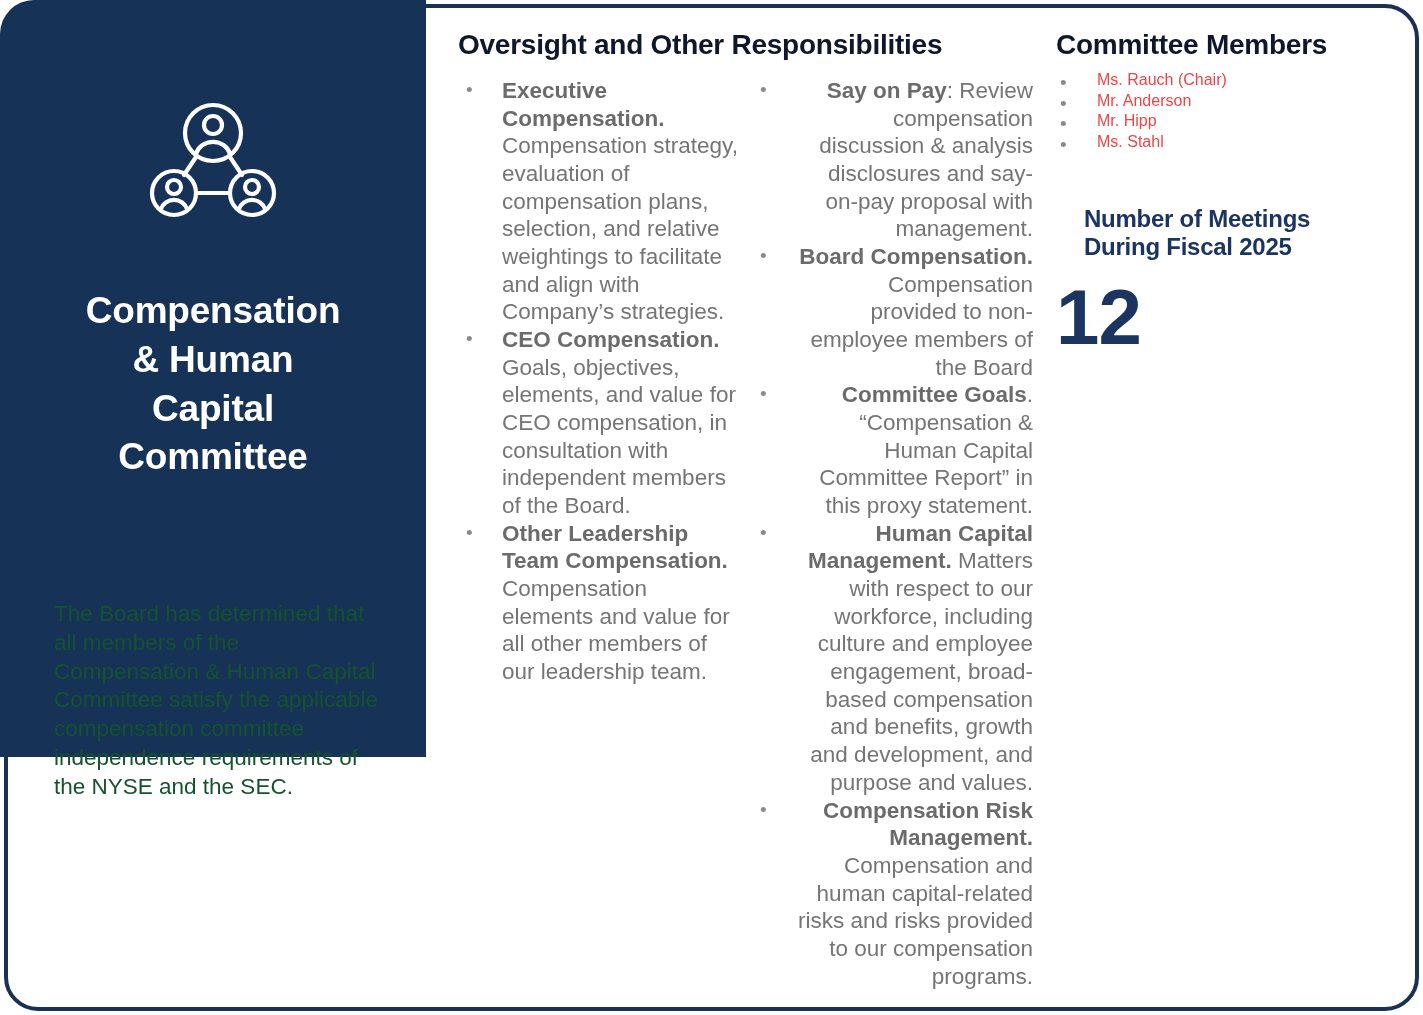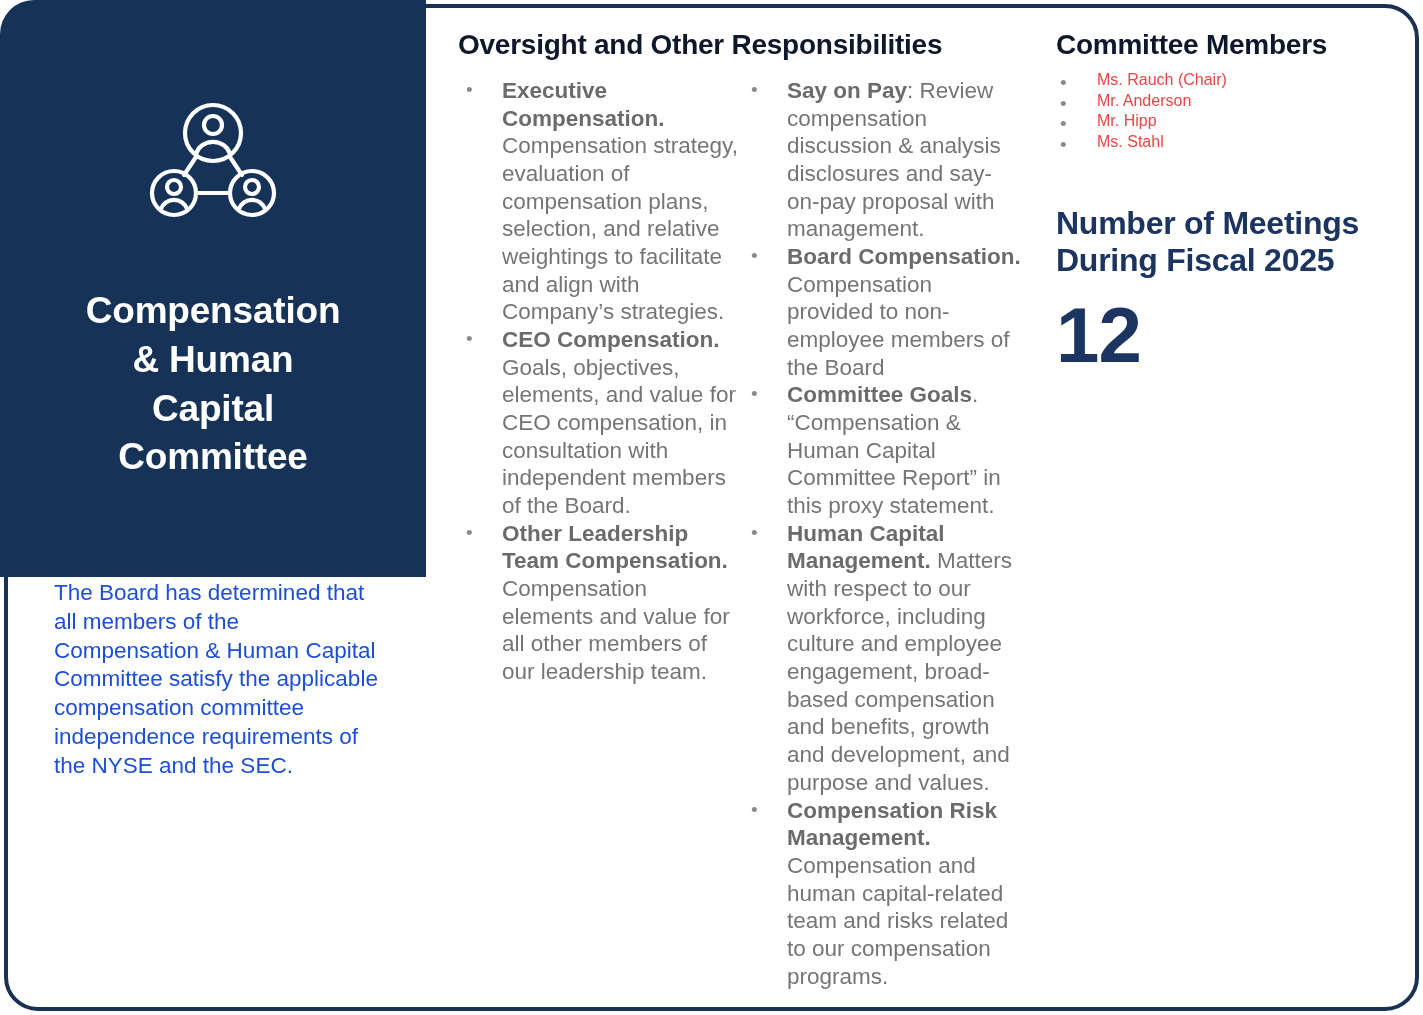--- a/index.html
+++ b/index.html
@@ -34,21 +34,21 @@
     border-radius: 34px;
     pointer-events: none;
   }
 
   
   .navy-panel {
     position: absolute;
     left: 0px;
     top: 0px;
     width: 426px;
-    height: 577px;
+    height: 757px;
     background: #163257;
     border-top-left-radius: 34px;
     box-sizing: border-box;
     display: flex;
     flex-direction: column;
     align-items: center;
   }
 
   .committee-icon {
     margin-top: 95px;
@@ -65,23 +65,23 @@
     font-size: 37px;
     font-weight: bold;
     line-height: 1.32;
     letter-spacing: -0.2px;
   }
 
   
   .independence-note {
     position: absolute;
     left: 54px;
-    top: 579px;
+    top: 600px;
     width: 335px;
-    color: #1d4ed8;
+    color: #14532d;
     font-size: 22.5px;
     line-height: 1.28;
   }
 
   
   .content {
     position: absolute;
     left: 458px;
     top: 28px;
     right: 30px;
@@ -108,21 +108,21 @@
     position: relative;
     margin-top: 12px;
     width: 585px;
   }
   .resp-col {
     position: absolute;
     top: 0;
     width: 285px;
   }
   .resp-col.col-a { left: 0px; }
-  .resp-col.col-b { left: 285px; }
+  .resp-col.col-b { left: 294px; text-align: right; }
 
   ul.bullets {
     list-style: none;
     margin: 4px;
     padding: 0;
   }
   ul.bullets > li {
     position: relative;
     padding-left: 40px;
     color: #757575;
@@ -171,25 +171,26 @@
     color: #8a8a8a;
     font-size: 19px;
     line-height: 1.5;
   }
 
   .meetings-wrap {
     margin-top: 52px;
   }
   .meetings-heading {
     color: #1b3460;
-    font-size: 32px;
+    font-size: 24px;
     font-weight: bold;
     line-height: 1.17;
     letter-spacing: -0.25px;
     white-space: pre-line;
+    margin-left: 28px;
   }
   .meetings-count {
     color: #1b3460;
     font-size: 78px;
     font-weight: bold;
     line-height: 1.0;
     margin-top: 17px;
     letter-spacing: -1px;
   }
 </style>
@@ -246,21 +247,21 @@
             <li><b>CEO Compensation.</b><span> Goals, objectives, elements, and value for CEO compensation, in consultation with independent members of the Board.</span></li>
             <li><b>Other Leadership Team Compensation.</b><span> Compensation elements and value for all other members of our leadership team.</span></li>
           </ul>
         </div>
         <div class="resp-col col-b">
           <ul class="bullets">
             <li><b>Say on Pay</b><span>: Review compensation discussion &amp; analysis disclosures and say-on-pay proposal with management.</span></li>
             <li><b>Board Compensation.</b><span> Compensation provided to non-employee members of the Board</span></li>
             <li><b>Committee Goals</b><span>. “Compensation &amp; Human Capital Committee Report” in this proxy statement.</span></li>
             <li><b>Human Capital Management.</b><span> Matters with respect to our workforce, including culture and employee engagement, broad-based compensation and benefits, growth and development, and purpose and values.</span></li>
-            <li><b>Compensation Risk Management.</b><span> Compensation and human capital-related team and risks related to our compensation programs.</span></li>
+            <li><b>Compensation Risk Management.</b><span> Compensation and human capital-related risks and risks provided to our compensation programs.</span></li>
           </ul>
         </div>
       </div>
     </div>
 
     <div class="right-block">
       <div class="section-heading">Committee Members</div>
       <ul class="members">
         <li>Ms. Rauch (Chair)</li>
         <li>Mr. Anderson</li>

